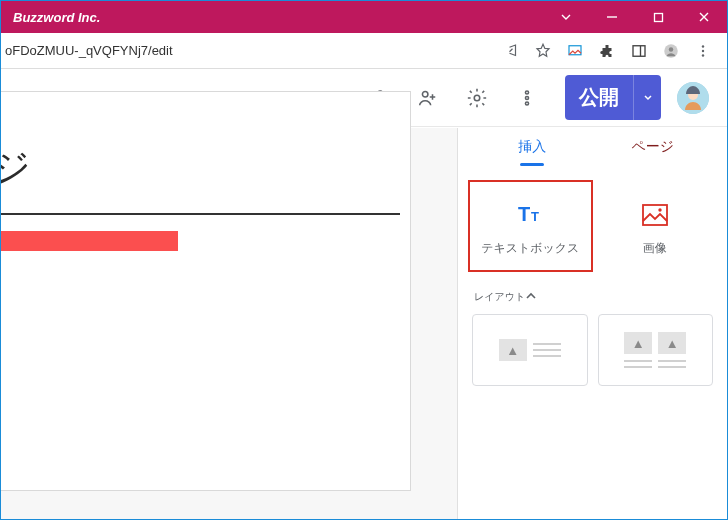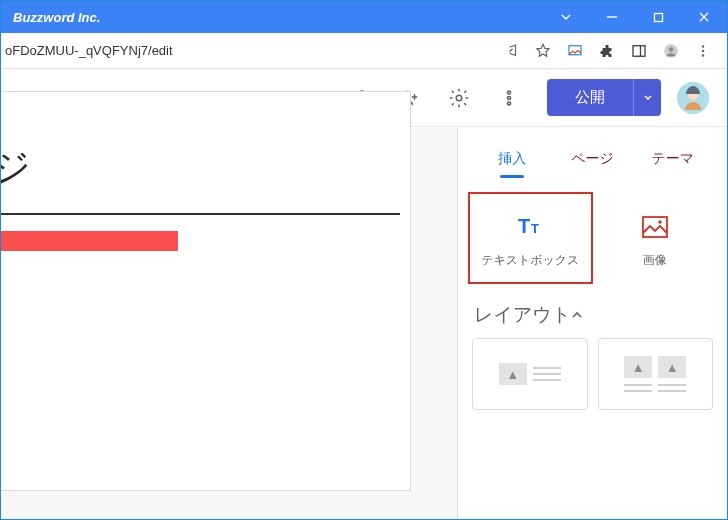--- a/index.html
+++ b/index.html
@@ -1,49 +1,49 @@
 <!DOCTYPE html>
 <html><head>
 <meta charset="utf-8">
 <style>
 *{margin:0;padding:0;box-sizing:border-box;font-family:Arial,"Hiragino Sans","Meiryo",sans-serif}
 body{width:728px;height:520px;overflow:hidden;background:#fff;position:relative;border:1px solid #1a8cd8}
-.titlebar{height:32px;background:#3b82f6;display:flex;align-items:center;padding:0 0 0 12px;color:#fff}
+.titlebar{height:32px;background:#be185d;display:flex;align-items:center;padding:0 0 0 12px;color:#fff}
 .titlebar .title{font-size:13px;font-style:italic;font-weight:bold;flex:1}
 .titlebar .winbtns{display:flex;height:100%}
 .titlebar .winbtn{width:46px;display:flex;align-items:center;justify-content:center;color:#fff;font-size:12px}
 .addrbar{height:36px;background:#fff;border-bottom:1px solid #ddd;display:flex;align-items:center;padding:0 8px 0 0}
 .addrbar .url{flex:1;font-size:13px;color:#333;padding-left:4px;overflow:hidden;white-space:nowrap}
 .addrbar .abtn{width:32px;height:32px;display:flex;align-items:center;justify-content:center;color:#5f6368}
 .addrbar .abtn svg{width:18px;height:18px}
 .toolbar{height:58px;display:flex;align-items:center;padding:0 18px 0 0;gap:6px;border-bottom:1px solid #e8e8e8;background:#fff}
 .toolbar .save{flex:0 0 auto;font-size:13px;color:#5f6368;padding-left:0;overflow:hidden;white-space:nowrap;max-width:130px}
 .toolbar .spacer{flex:1}
 .toolbar .tbtn{width:44px;height:40px;display:flex;align-items:center;justify-content:center;color:#5f6368}
 .toolbar .tbtn svg{width:22px;height:22px;stroke:#5f6368;fill:none;stroke-width:1.7}
 .publish{display:flex;margin:0 10px}
-.publish .main{background:#4f5bd5;color:#fff;padding:9px 28px;font-size:15px;font-weight:400;border-radius:4px 0 0 4px}
+.publish .main{background:#4f5bd5;color:#fff;padding:9px 14px;font-size:20px;font-weight:700;border-radius:4px 0 0 4px}
 .publish .drop{background:#4f5bd5;color:#fff;width:28px;display:flex;align-items:center;justify-content:center;border-radius:0 4px 4px 0;border-left:1px solid rgba(255,255,255,.25)}
 .avatar{width:32px;height:32px;border-radius:50%;background:#a8d5e5;display:flex;align-items:center;justify-content:center;overflow:hidden}
 .workarea{display:flex;position:absolute;top:127px;bottom:0;left:0;right:0}
 .canvas{flex:1;background:#f7f7f7;position:relative}
 .page{position:absolute;left:-10px;top:-37px;width:420px;height:400px;background:#fff;border:1px solid #d9d9d9;padding:50px 10px 10px 0}
 .page .heading{font-size:38px;color:#2b2b2b;padding-left:0;border-bottom:2px solid #333;padding-bottom:20px;margin-bottom:16px}
 .page .redbar{height:20px;background:#fb4f4f;width:186px}
 .sidepanel{width:270px;border-left:1px solid #e0e0e0;background:#fff;display:flex;flex-direction:column}
-.tabs{display:flex;padding:12px 14px 0;gap:0}
+.tabs{display:flex;padding:0 14px 0;gap:0}
 .tab{flex:1;text-align:center;font-size:14px;color:#7f1d1d;padding:10px 0;position:relative}
 .tab.active{color:#1a73e8;font-weight:500}
 .tab.active::after{content:"";position:absolute;bottom:0;left:50%;transform:translateX(-50%);width:24px;height:3px;background:#1a73e8;border-radius:2px}
 .inserts{display:flex;flex-wrap:wrap;padding:14px 10px 4px;gap:0}
 .insert{width:50%;height:92px;display:flex;flex-direction:column;align-items:center;justify-content:center;gap:8px}
 .insert .ic{height:36px;display:flex;align-items:center;justify-content:center}
 .insert .lbl{font-size:12px;color:#5f6368;text-align:left;line-height:1.2;max-width:100px}
 .insert.hl{border:2px solid #d93025}
-.layoutsec{padding:14px 16px 10px;display:flex;align-items:center;color:#5f6368;font-size:19px}
+.layoutsec{padding:14px 16px 10px;display:flex;align-items:center;color:#5f6368;font-size:10px}
 .layouts{display:flex;gap:10px;padding:0 14px}
 .lcard{flex:1;border:1px solid #dadce0;border-radius:4px;height:72px;display:flex;align-items:center;justify-content:center;gap:6px}
 .thumb{width:28px;height:22px;background:#e3e3e3;display:flex;align-items:center;justify-content:center;color:#8a8a8a;font-size:13px}
 .lines{display:flex;flex-direction:column;gap:4px}
 .lines span{width:28px;height:2px;background:#d0d0d0;display:block}
 </style>
 </head>
 <body>
 
 <div class="titlebar">
@@ -182,21 +182,20 @@
   <div class="canvas">
     <div class="page">
       <div class="heading">ジ</div>
       <div class="redbar"></div>
     </div>
   </div>
   <div class="sidepanel">
     <div class="tabs">
       <div class="tab active">挿入</div>
       <div class="tab">ページ</div>
-      <div class="tab">テーマ</div>
     </div>
     <div class="inserts">
       <div class="insert hl">
         <div class="ic">
             <svg width="30" height="24" viewBox="0 0 30 24">
               <text x="3" y="18" font-size="20" font-weight="bold" fill="#1a73e8">T</text>
               <text x="16" y="18" font-size="13" font-weight="bold" fill="#1a73e8">T</text>
             </svg>
           </div>
         <div class="lbl">テキストボックス</div>

